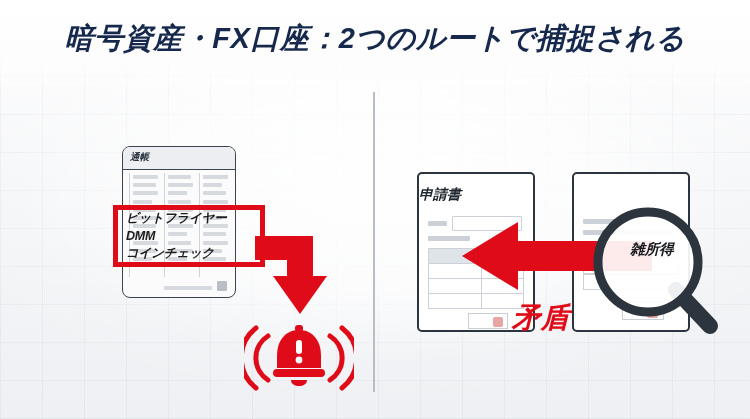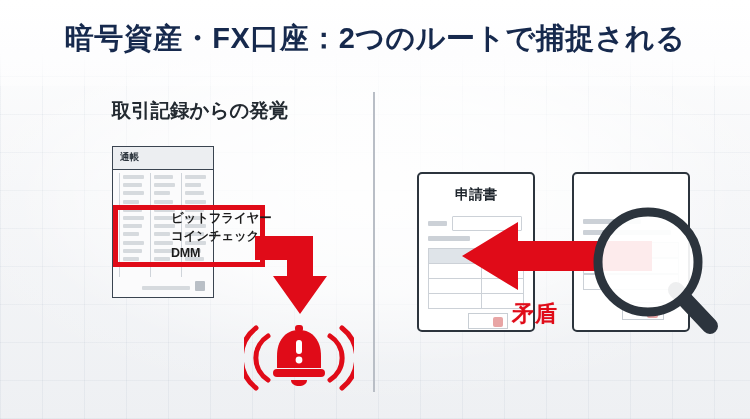--- a/index.html
+++ b/index.html
@@ -13,20 +13,21 @@
     background: #f7f8fa;
     overflow: hidden;
   }
   #stage {
     position: relative;
     width: 750px;
     height: 419px;
     background:
       linear-gradient(to bottom, #ffffff 0%, #f5f6f8 45%, #eef0f3 100%);
     overflow: hidden;
+    font-style: italic;
   }
   
   .grid-layer {
     position: absolute;
     inset: 0;
     background-image:
       repeating-linear-gradient(to right, rgba(120,140,165,0.085) 0 1px, transparent 1px 42px),
       repeating-linear-gradient(to bottom, rgba(120,140,165,0.075) 0 1px, transparent 1px 38px);
     pointer-events: none;
   }
@@ -73,25 +74,25 @@
   .divider {
     position: absolute;
     left: 373px; top: 92px;
     width: 2px; height: 300px;
     background: #b9bec6;
   }
 
   
   .passbook {
     position: absolute;
-    left: 112px; top: 146px;
-    width: 102px; height: 152px;
+    left: 122px; top: 146px;
+    width: 114px; height: 152px;
     background: #fbfbfc;
     border: 1.6px solid #3a4450;
-    border-radius: 0;
+    border-radius: 8px;
     box-sizing: border-box;
     overflow: hidden;
   }
   .pb-headbar {
     position: absolute;
     left: 0; top: 0; right: 0; height: 22px;
     background: #eceef1;
     border-bottom: 1.4px solid #3a4450;
   }
   .pb-title {
@@ -157,21 +158,20 @@
   .redbox-text {
     position: absolute;
     left: 126px; top: 210px;
     width: 136px;
     font-size: 12.5px;
     font-weight: bold;
     color: #1c1c1c;
     line-height: 17.5px;
     letter-spacing: -0.2px;
     white-space: nowrap;
-    margin-left: 45px;
   }
 
   
   .elbow {
     position: absolute;
     left: 255px; top: 218px;
     width: 120px; height: 120px;
     overflow: visible;
   }
 
@@ -191,21 +191,20 @@
     box-sizing: border-box;
     overflow: hidden;
   }
   #doc-apply { left: 417px; top: 172px; width: 118px; height: 160px; }
   #doc-cert  { left: 572px; top: 172px; width: 118px; height: 160px; }
 
   .doc-title {
     position: absolute;
     left: 0; top: 12px;
     width: 100%;
-    text-align: center;
     font-size: 14px;
     font-weight: bold;
     color: #1f262d;
     white-space: nowrap;
   }
   .doc-row {
     position: absolute;
     display: flex;
     align-items: center;
     gap: 5px;
@@ -286,40 +285,39 @@
     line-height: 19px;
     white-space: nowrap;
     pointer-events: none;
   }
   .mag-l1 { font-size: 14.5px; font-weight: bold; }
   .mag-l2 { font-size: 16px; font-weight: bold; letter-spacing: -0.2px; }
 
   .contradiction {
     position: absolute;
     left: 512px; top: 299px;
-    font-size: 22px;
+    font-size: 28px;
     font-weight: bold;
     color: #e00b18;
     letter-spacing: 1px;
     white-space: nowrap;
     text-shadow: 0 0 1px rgba(224,11,24,0.4);
   }
 </style>
 </head>
 <body>
 
 <div id="stage">
 
   <div class="grid-layer"></div>
   <div class="grid-fade"></div>
   <div class="top-wash"></div>
 
   <div class="title">暗号資産・FX口座：2つのルートで捕捉される</div>
 
-  <div class="panel-head" id="head-left">取引記録からの発覚</div>
   <div class="divider"></div>
 
   <div class="passbook">
     <div class="pb-headbar"></div>
     <div class="pb-title">通帳</div>
     <div class="pb-cols">
       <div class="pb-col">
         <div class="pb-line l"></div>
         <div class="pb-line m"></div>
         <div class="pb-line l"></div>
@@ -361,22 +359,22 @@
     </div>
     <div class="pb-foot">
       <div class="bar"></div>
       <div class="chip"></div>
     </div>
   </div>
 
   <div class="redbox"></div>
   <div class="redbox-text">
     <div>ビットフライヤー</div>
+    <div>DMM</div>
     <div>コインチェック</div>
-    <div>DMM</div>
   </div>
 
   <div class="elbow">
     <svg width="120" height="120" viewBox="0 0 120 120" xmlns="http://www.w3.org/2000/svg">
       <path d="M 0 18 L 58 18 L 58 58 L 72 58 L 45 96 L 18 58 L 32 58 L 32 42 L 0 42 Z" fill="#e00b18" transform="translate(0,0)"></path>
     </svg>
   </div>
 
   <div class="bell-wrap">
     <svg width="110" height="80" viewBox="0 0 110 80" xmlns="http://www.w3.org/2000/svg">
@@ -446,17 +444,18 @@
     </svg>
   </div>
 
   <div class="magnifier">
     <svg width="135" height="135" viewBox="0 0 135 135" xmlns="http://www.w3.org/2000/svg">
       <line x1="84" y1="84" x2="118" y2="120" stroke="#2c343d" stroke-width="16" stroke-linecap="round"></line>
       <circle cx="56" cy="56" r="50" fill="#ffffff" fill-opacity="0.92" stroke="#2c343d" stroke-width="9"></circle>
     </svg>
   </div>
   <div class="mag-text">
+    <div class="mag-l1">雑所得</div>
   </div>
 
   <div class="contradiction">矛盾</div>
 
 </div>
 
 </body></html>

